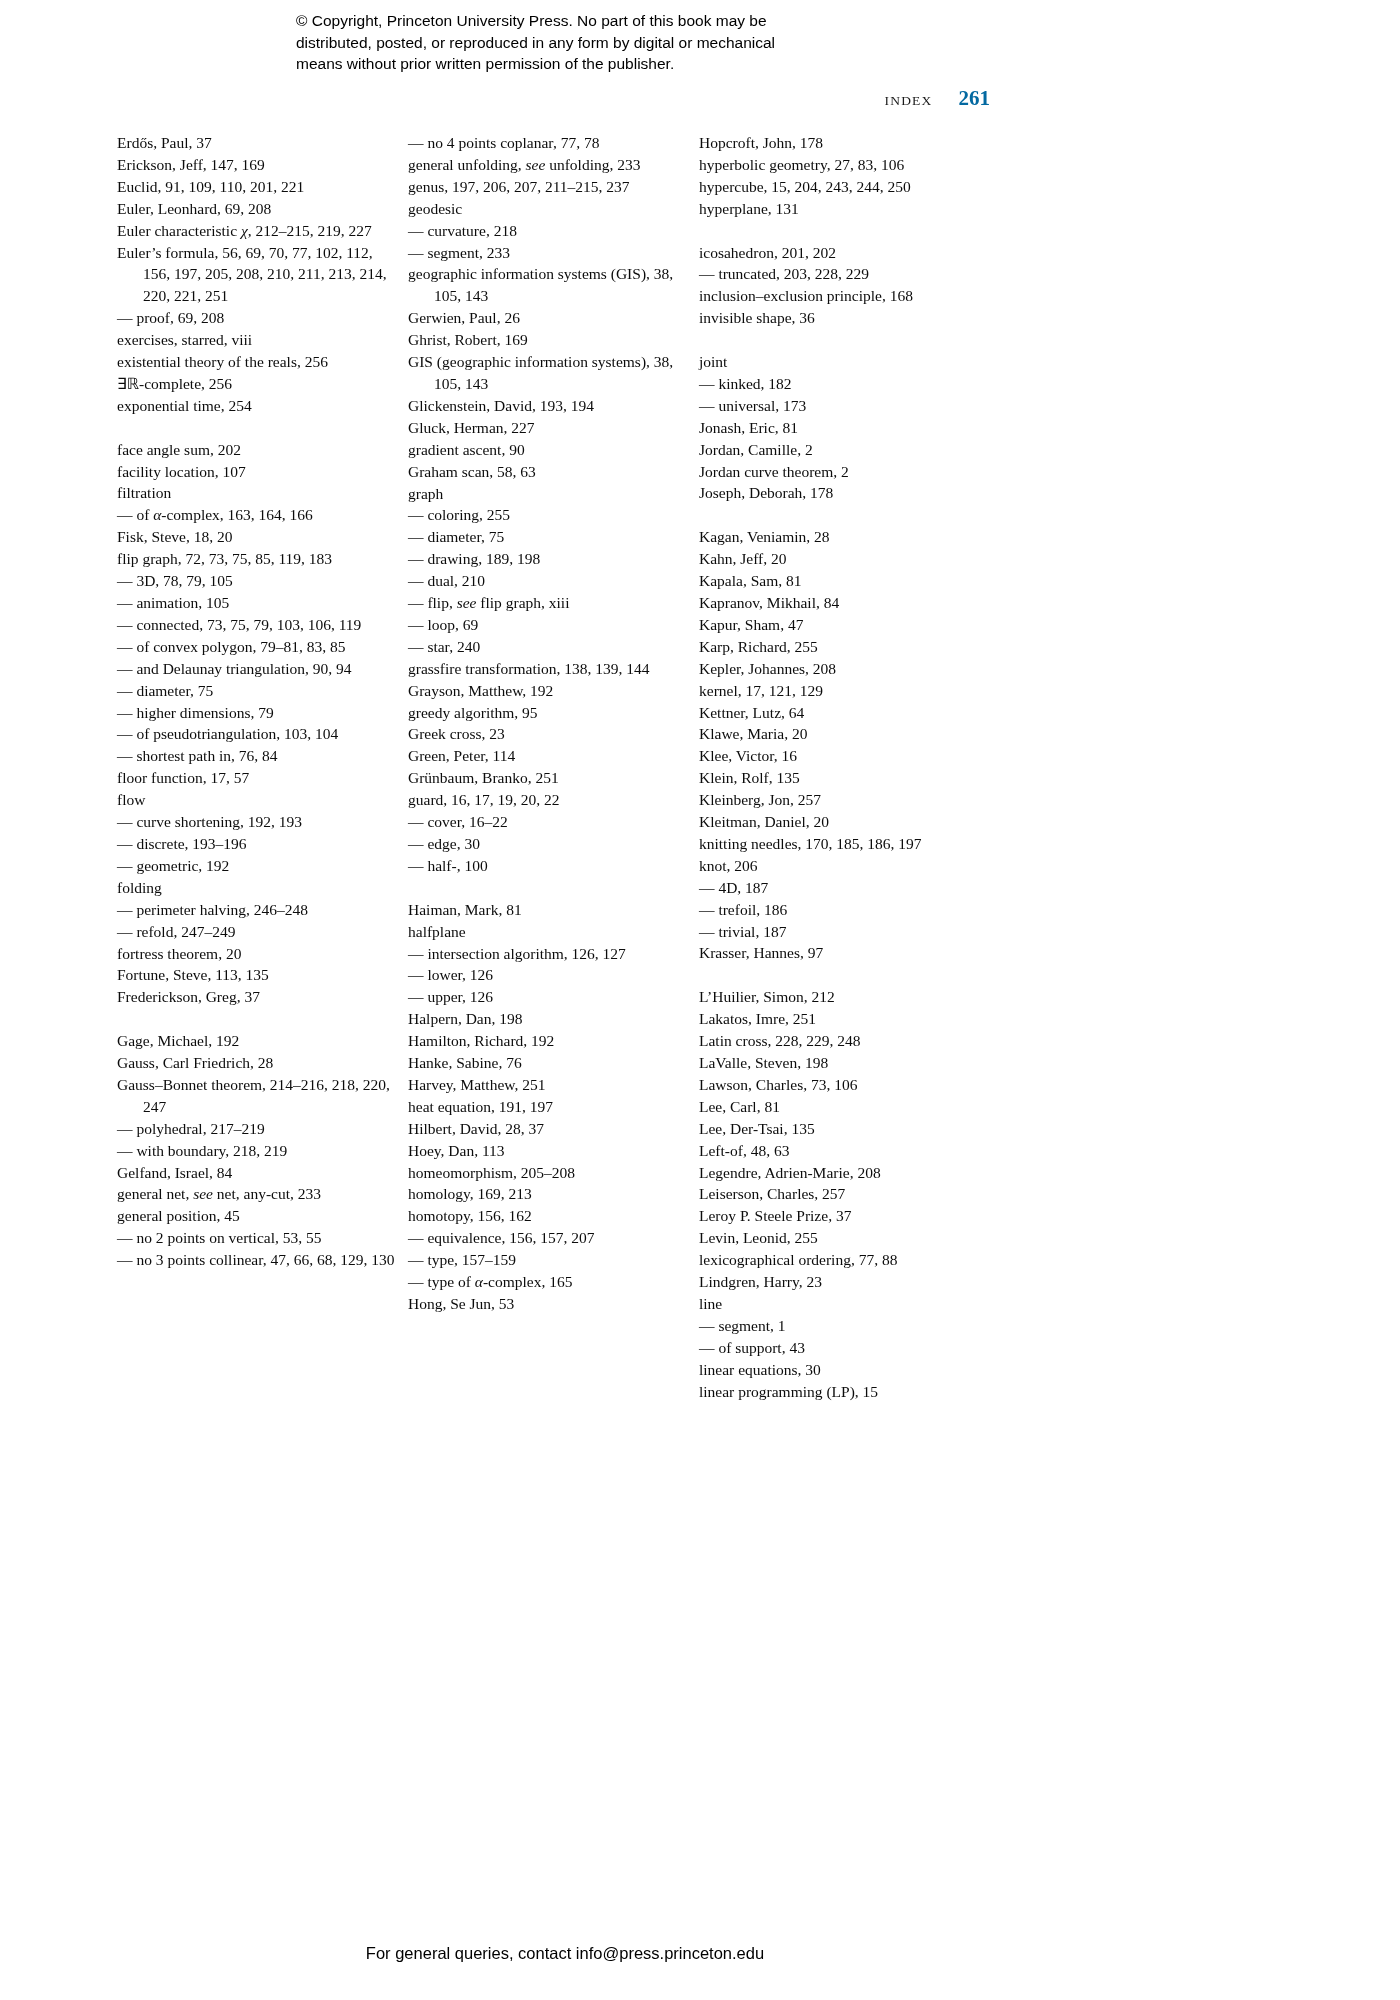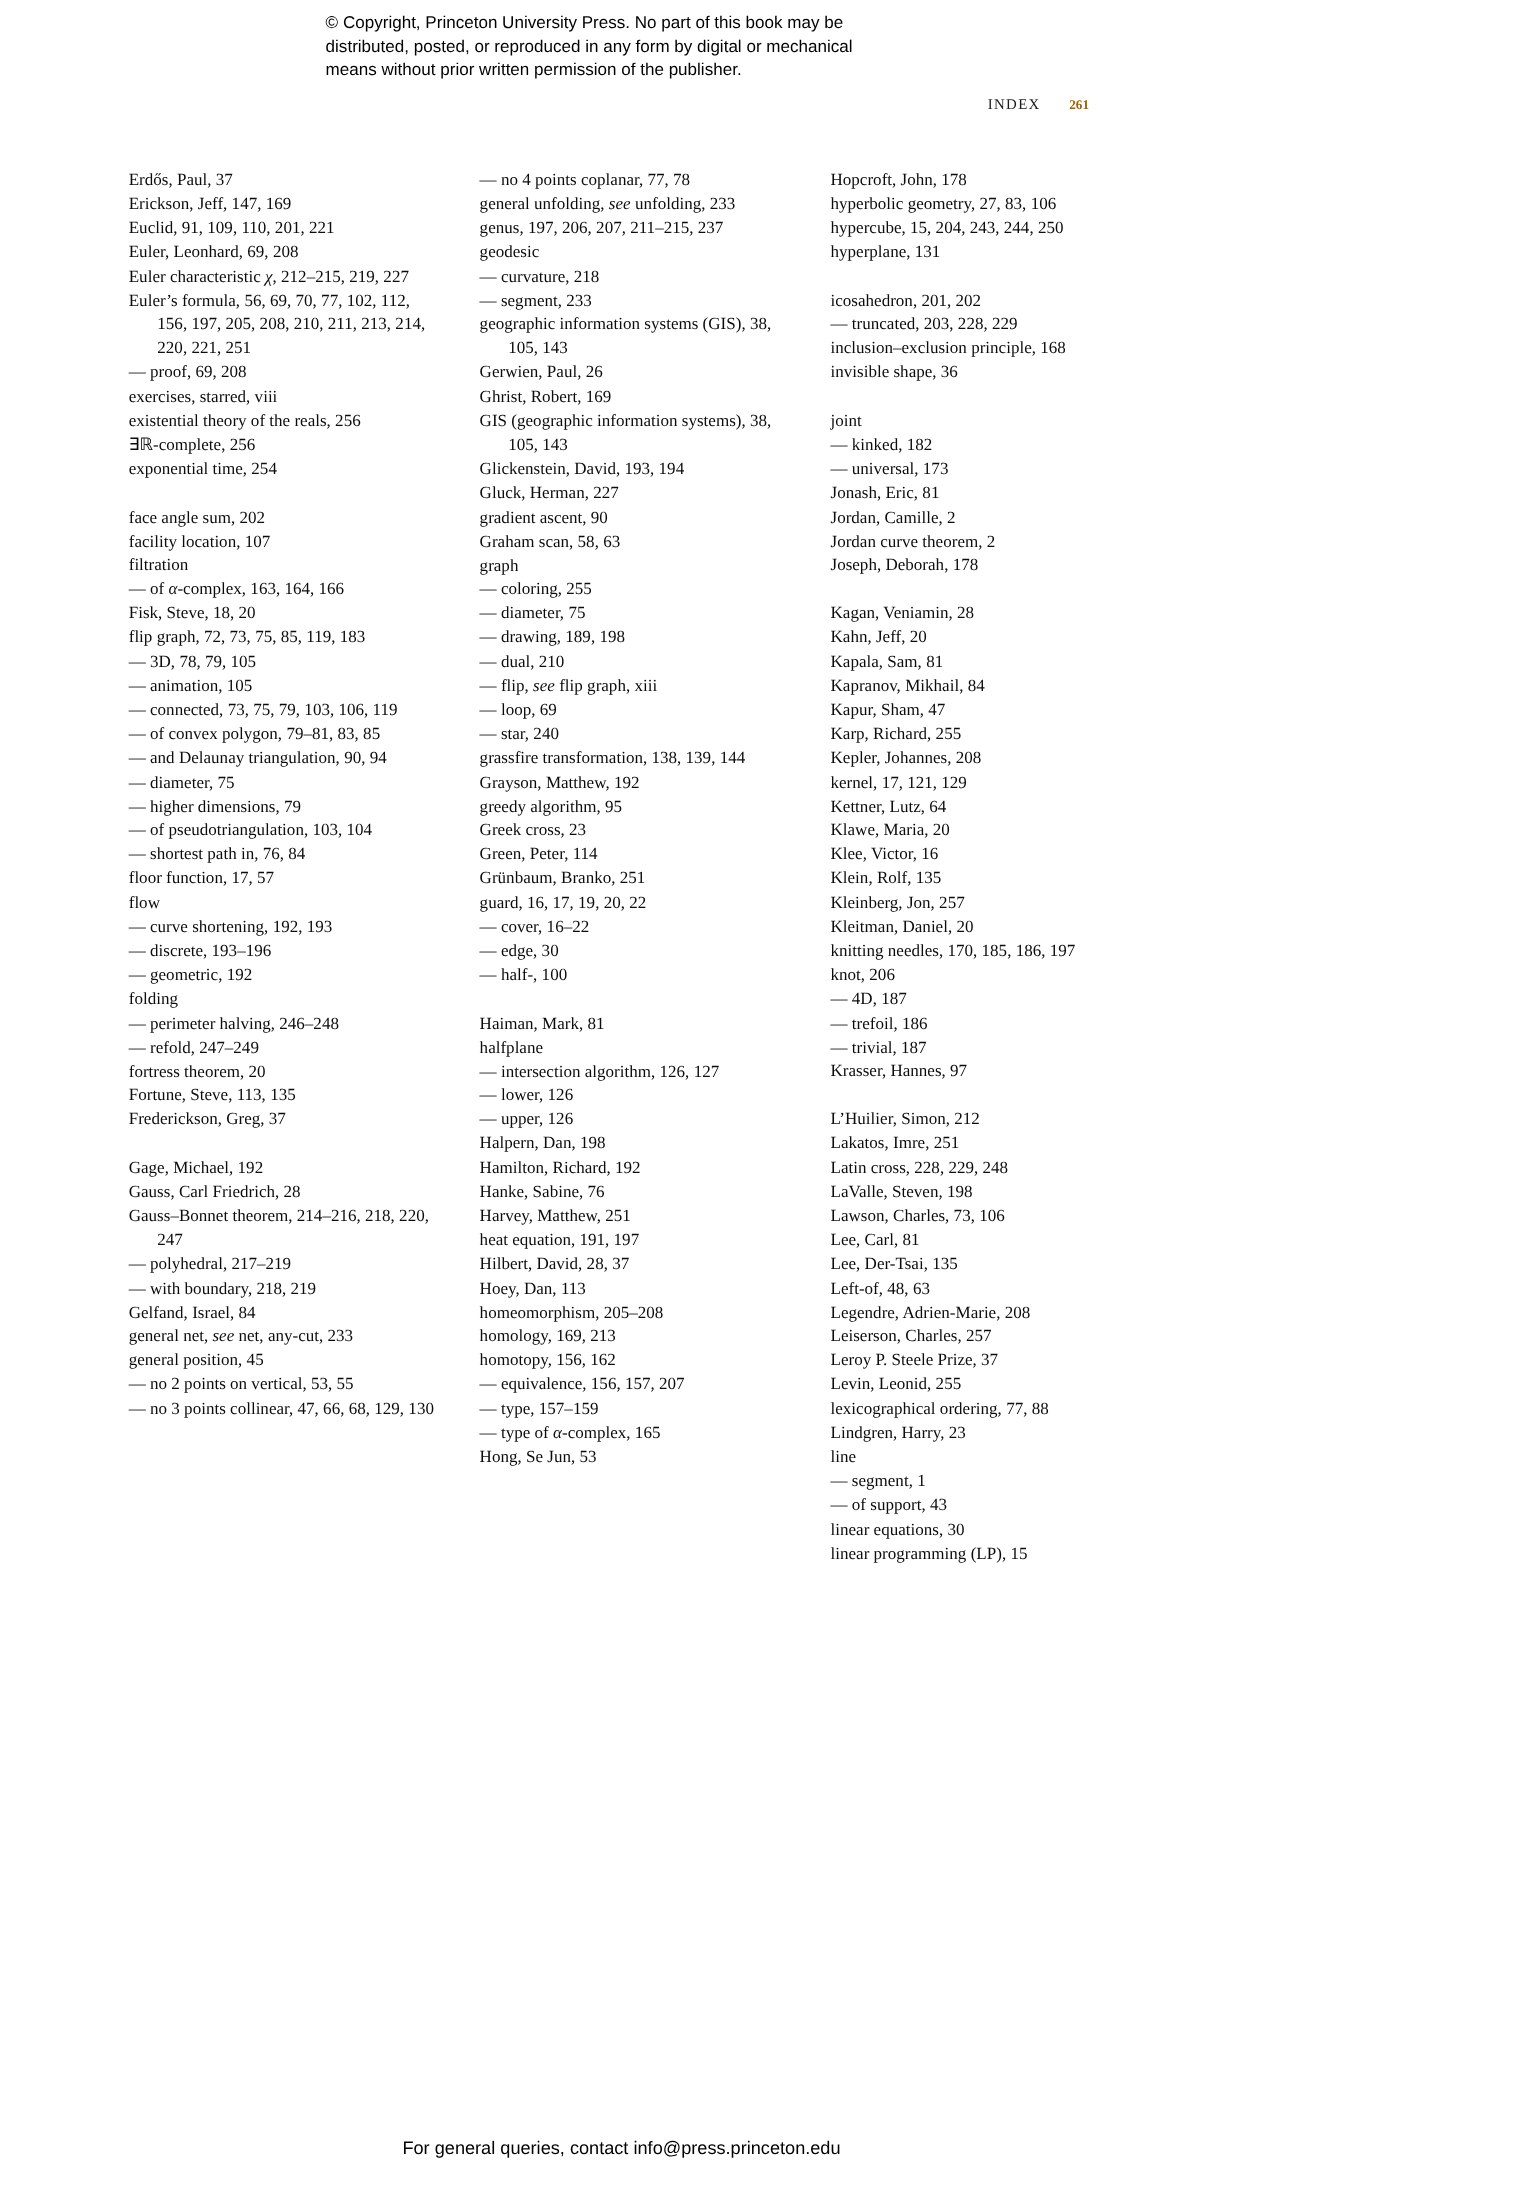--- a/index.html
+++ b/index.html
@@ -34,31 +34,31 @@
     text-align: right;
     white-space: nowrap;
   }
   .index-label {
     font-size: 13.5px;
     letter-spacing: 1.2px;
     margin-right: 26px;
     color: #1a1a1a;
   }
   .page-number {
-    font-size: 12px;
+    font-size: 21px;
     font-weight: bold;
-    color: #a16207;
+    color: #0369a1;
   }
   .columns {
     position: absolute;
     left: 117px;
-    top: 153px;
+    top: 132px;
     width: 885px;
     display: flex;
-    gap: 40px;
+    gap: 12px;
     align-items: flex-start;
   }
   .col {
     flex: 0 0 279px;
     width: 279px;
     font-size: 15.5px;
     line-height: 21.9px;
   }
   .group { margin-bottom: 21.9px; }
   .group:last-child { margin-bottom: 0; }

